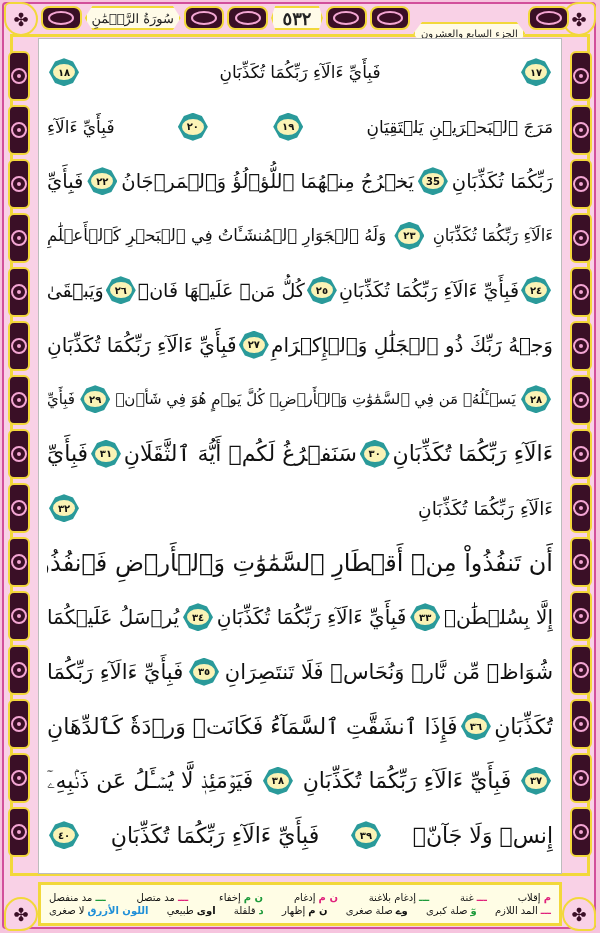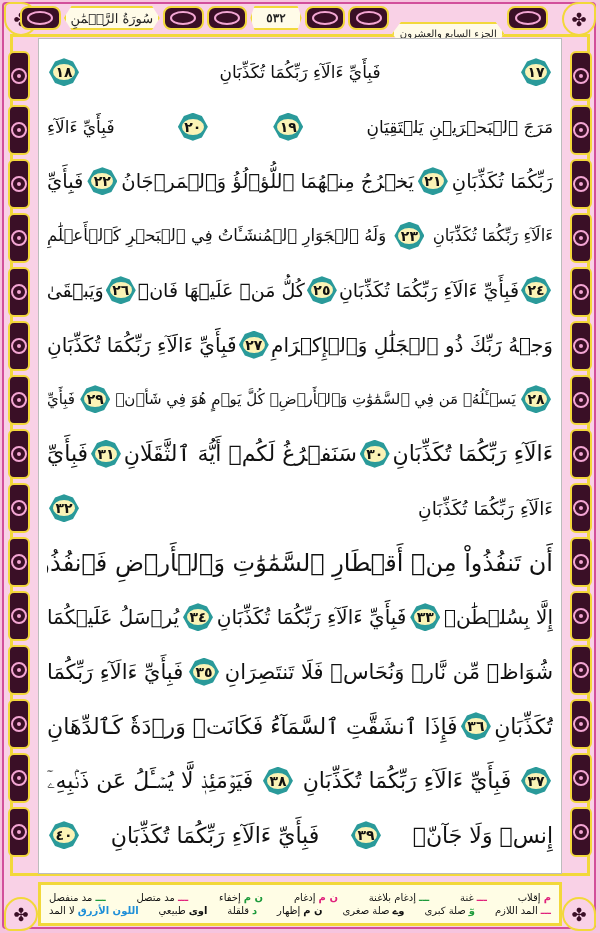--- a/index.html
+++ b/index.html
@@ -37,40 +37,40 @@
   .orn::after {
     content:""; position:absolute; left:50%; top:50%; width:12px; height:12px;
     transform:translate(-50%,-50%); border:2px solid #f3a6d3; border-radius:50%;
   }
   .orn::before {
     content:""; position:absolute; left:50%; top:50%; width:4px; height:4px;
     transform:translate(-50%,-50%); background:#f3a6d3; border-radius:50%;
   }
   
   .header {
-    position:absolute; left:20px; top:4px; width:528px; height:28px;
+    position:absolute; left:41px; top:4px; width:528px; height:28px;
     display:flex; align-items:center; justify-content:space-between; gap:3px;
   }
   .hdr-orn {
     width:44px; height:24px; background:#3a0f26; border:2px solid #f2d83a;
     border-radius:8px; box-sizing:border-box; position:relative;
   }
   .hdr-orn::after {
     content:""; position:absolute; left:50%; top:50%; width:22px; height:10px;
     transform:translate(-50%,-50%); border:2px solid #f3a6d3; border-radius:50%;
   }
   .hdr-box {
     height:24px; background:#fffbe8; border:2px solid #f2d83a; box-sizing:border-box;
     display:flex; align-items:center; justify-content:center;
     clip-path: polygon(8% 0,92% 0,100% 50%,92% 100%,8% 100%,0 50%);
     padding:0 14px; font-family:"DejaVu Serif", serif; color:#222; white-space:nowrap;
   }
   .hdr-box.surah { width:96px; font-size:13px; }
   .hdr-box.juz { width:112px; font-size:10px;margin-top:31px; }
-  .hdr-box.num { width:52px; font-size:12px; font-weight:bold; }
+  .hdr-box.num { width:52px; font-size:18px; font-weight:bold; }
   .corner {
     position:absolute; width:34px; height:34px; background:#f9d1e6;
     border:2px solid #f2d83a; box-sizing:border-box; border-radius:50% 6px 50% 50%;
   }
   .corner::after {
     content:"✤"; position:absolute; left:0; top:0; width:100%; height:100%;
     display:flex; align-items:center; justify-content:center; color:#3a0f26; font-size:18px;
   }
   .corner.tl { left:4px; top:2px; border-radius:6px 50% 50% 50%; }
   .corner.tr { right:4px; top:2px; border-radius:50% 6px 50% 50%; }
@@ -91,21 +91,21 @@
   .seg { display:inline-block; }
   .marker {
     display:inline-flex; align-items:center; justify-content:center;
     width:30px; height:28px; flex:0 0 auto; position:relative;
     background:#2a9a9a; border-radius:10px; margin:0 2px;
     clip-path: polygon(50% 0, 80% 12%, 100% 50%, 80% 88%, 50% 100%, 20% 88%, 0 50%, 20% 12%);
   }
   .marker span {
     display:flex; align-items:center; justify-content:center;
     width:22px; height:16px; background:#fbf3b6; border-radius:50%;
-    font-size:14px; color:#111; font-weight:bold; direction:rtl;
+    font-size:10px; color:#111; font-weight:bold; direction:rtl;
   }
   
   .legend {
     position:absolute; left:38px; top:882px; width:524px; height:44px;
     background:#fffde5; border:3px solid #f2d83a; box-sizing:border-box;
     display:flex; flex-direction:column; justify-content:center; gap:2px; padding:0 8px;
   }
   .legend-row {
     display:flex; direction:rtl; justify-content:space-between; align-items:center;
     font-size:10px; color:#111; white-space:nowrap;
@@ -189,21 +189,21 @@
             <span>١٩</span>
           </span>
           <span class="marker">
             <span>٢٠</span>
           </span>
           <span class="seg">فَبِأَيِّ ءَالَآءِ</span>
         </div>
         <div class="line" style="font-size: 19.5px;">
           <span class="seg">رَبِّكُمَا تُكَذِّبَانِ</span>
           <span class="marker">
-            <span>٢١</span>
+            <span>35</span>
           </span>
           <span class="seg">يَخۡرُجُ مِنۡهُمَا ٱللُّؤۡلُؤُ وَٱلۡمَرۡجَانُ</span>
           <span class="marker">
             <span>٢٢</span>
           </span>
           <span class="seg">فَبِأَيِّ</span>
         </div>
         <div class="line" style="font-size: 16.5px;">
           <span class="seg">ءَالَآءِ رَبِّكُمَا تُكَذِّبَانِ</span>
           <span class="marker">
@@ -361,17 +361,17 @@
         <span class="legend-item">
           <span class="swatch" style="color: rgb(29, 154, 59);">د</span>
           <span>قلقلة</span>
         </span>
         <span class="legend-item">
           <span class="swatch" style="color: rgb(17, 17, 17);">اوى</span>
           <span>طبيعي</span>
         </span>
         <span class="legend-item">
           <span class="swatch" style="color: rgb(30, 143, 216);">اللون الأزرق</span>
-          <span>لا المد</span>
+          <span>لا صغرى</span>
         </span>
       </div>
   </div>
 </div>
 
 </body></html>

